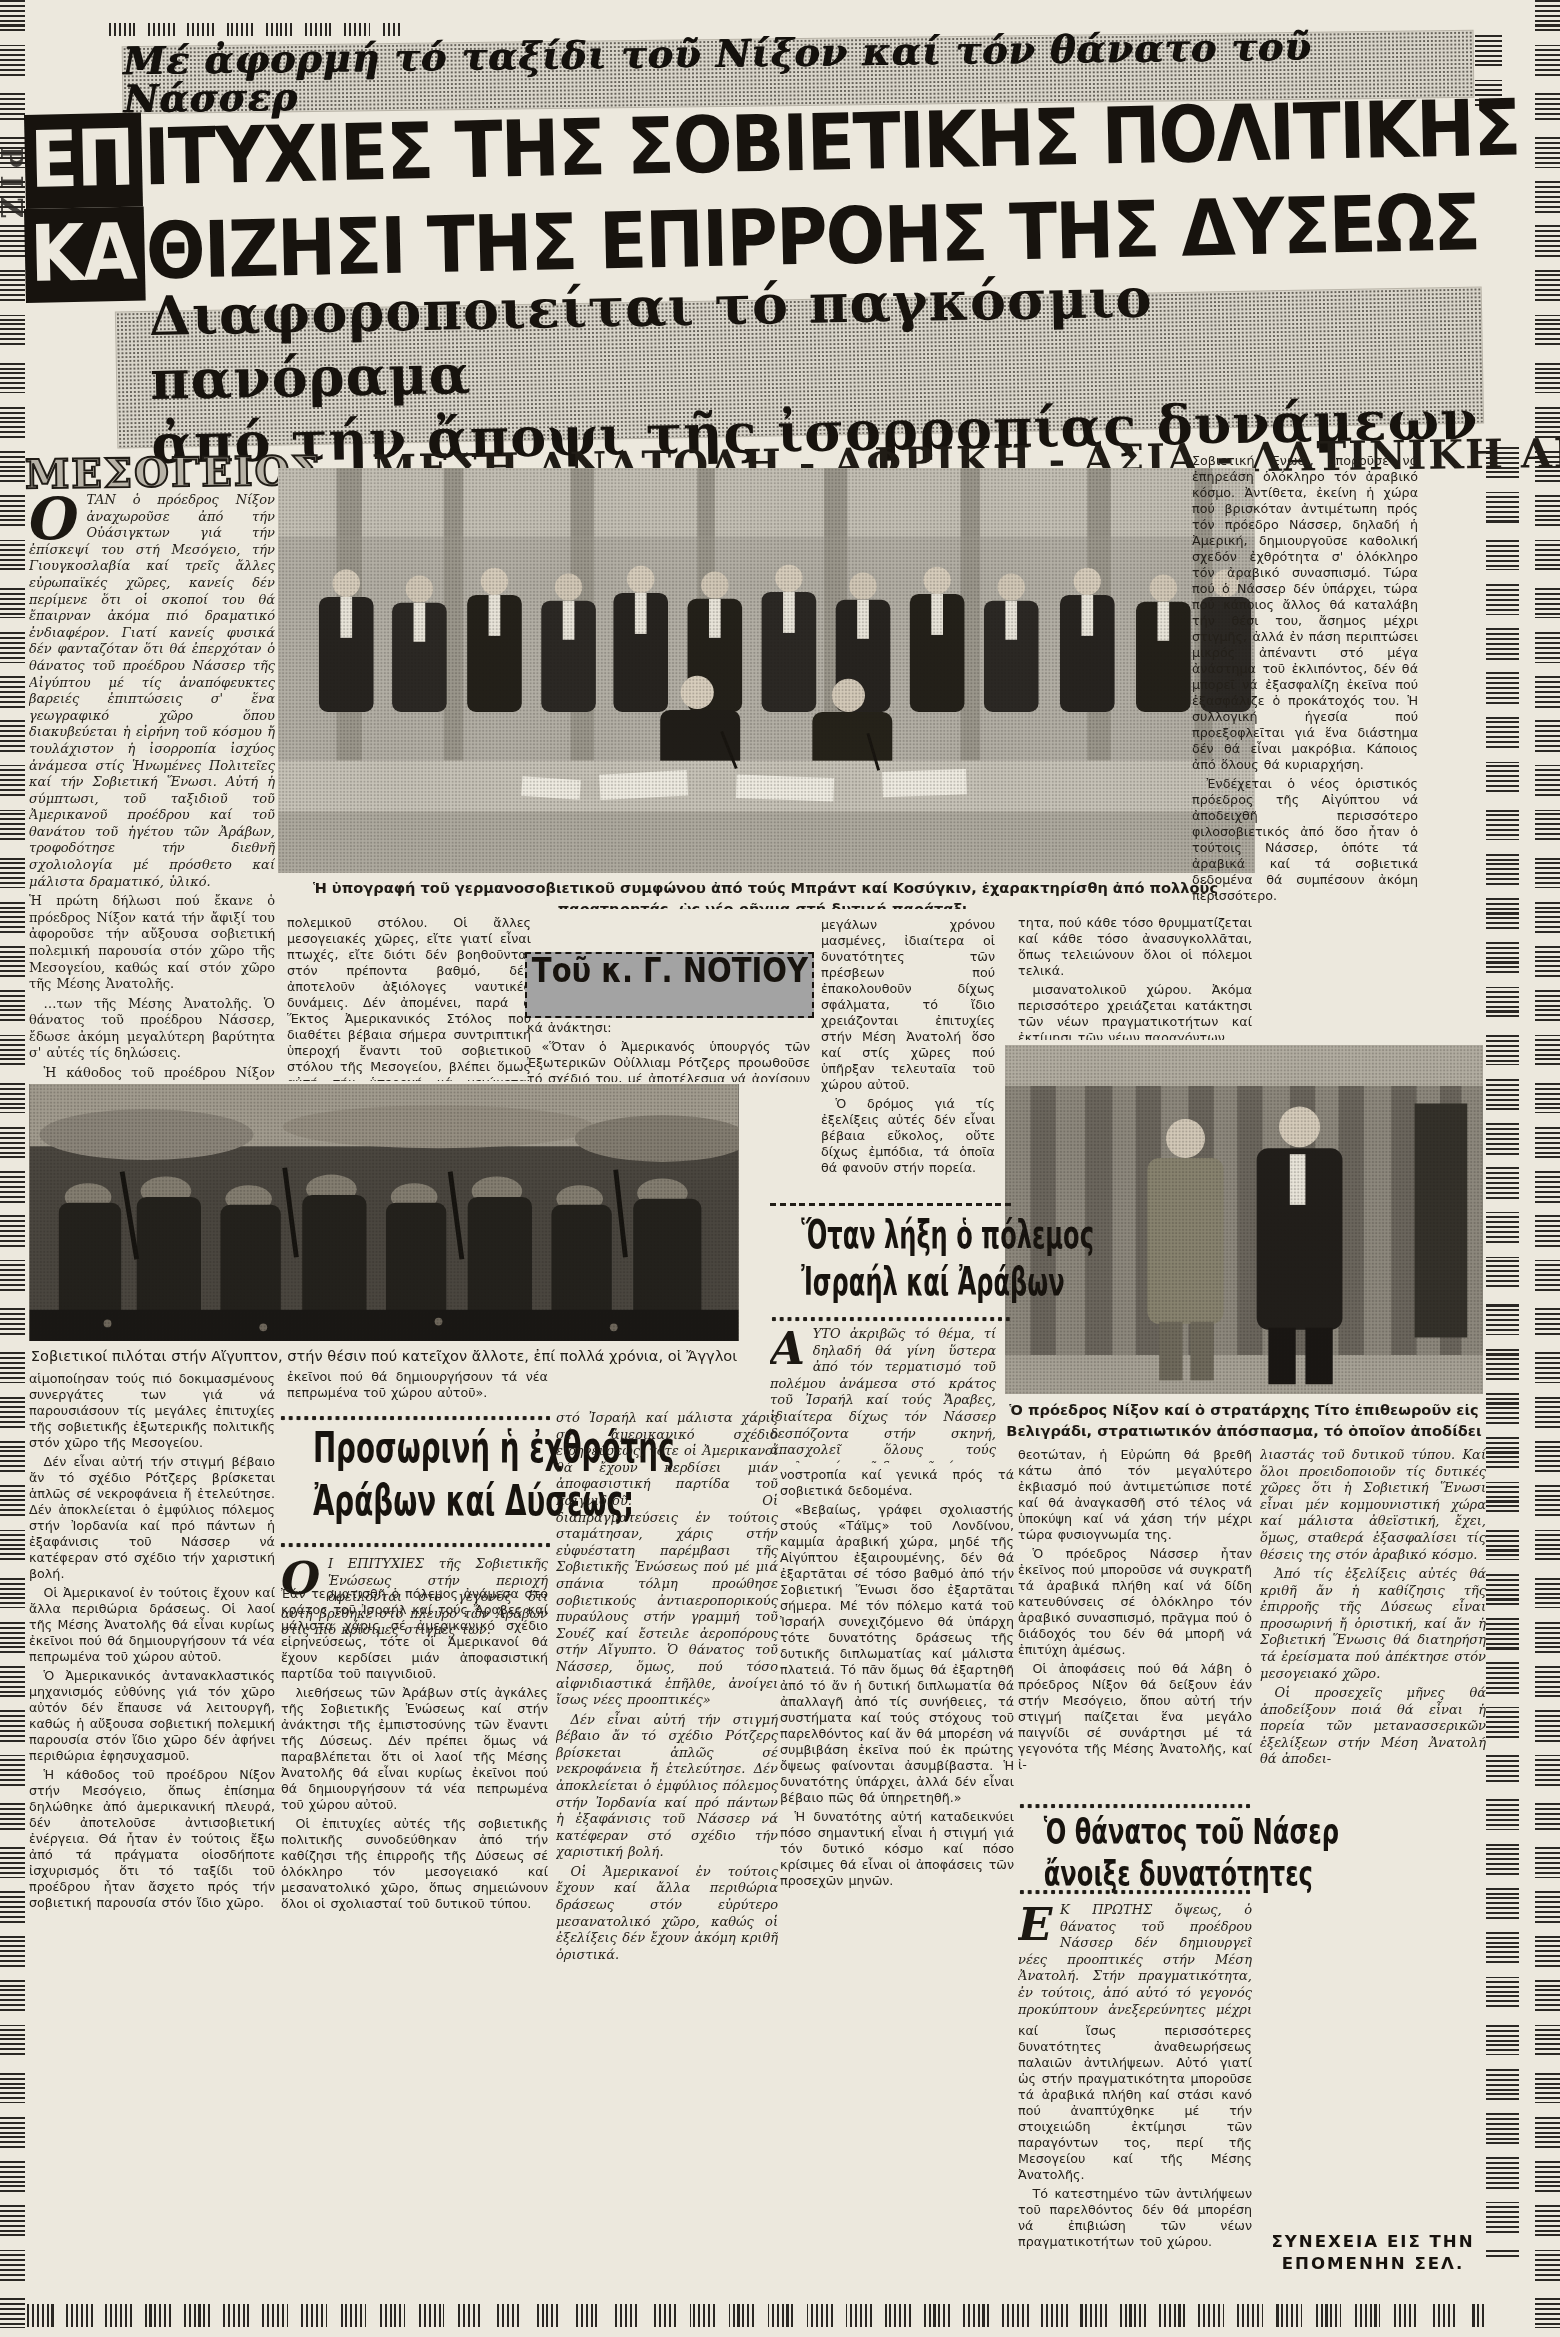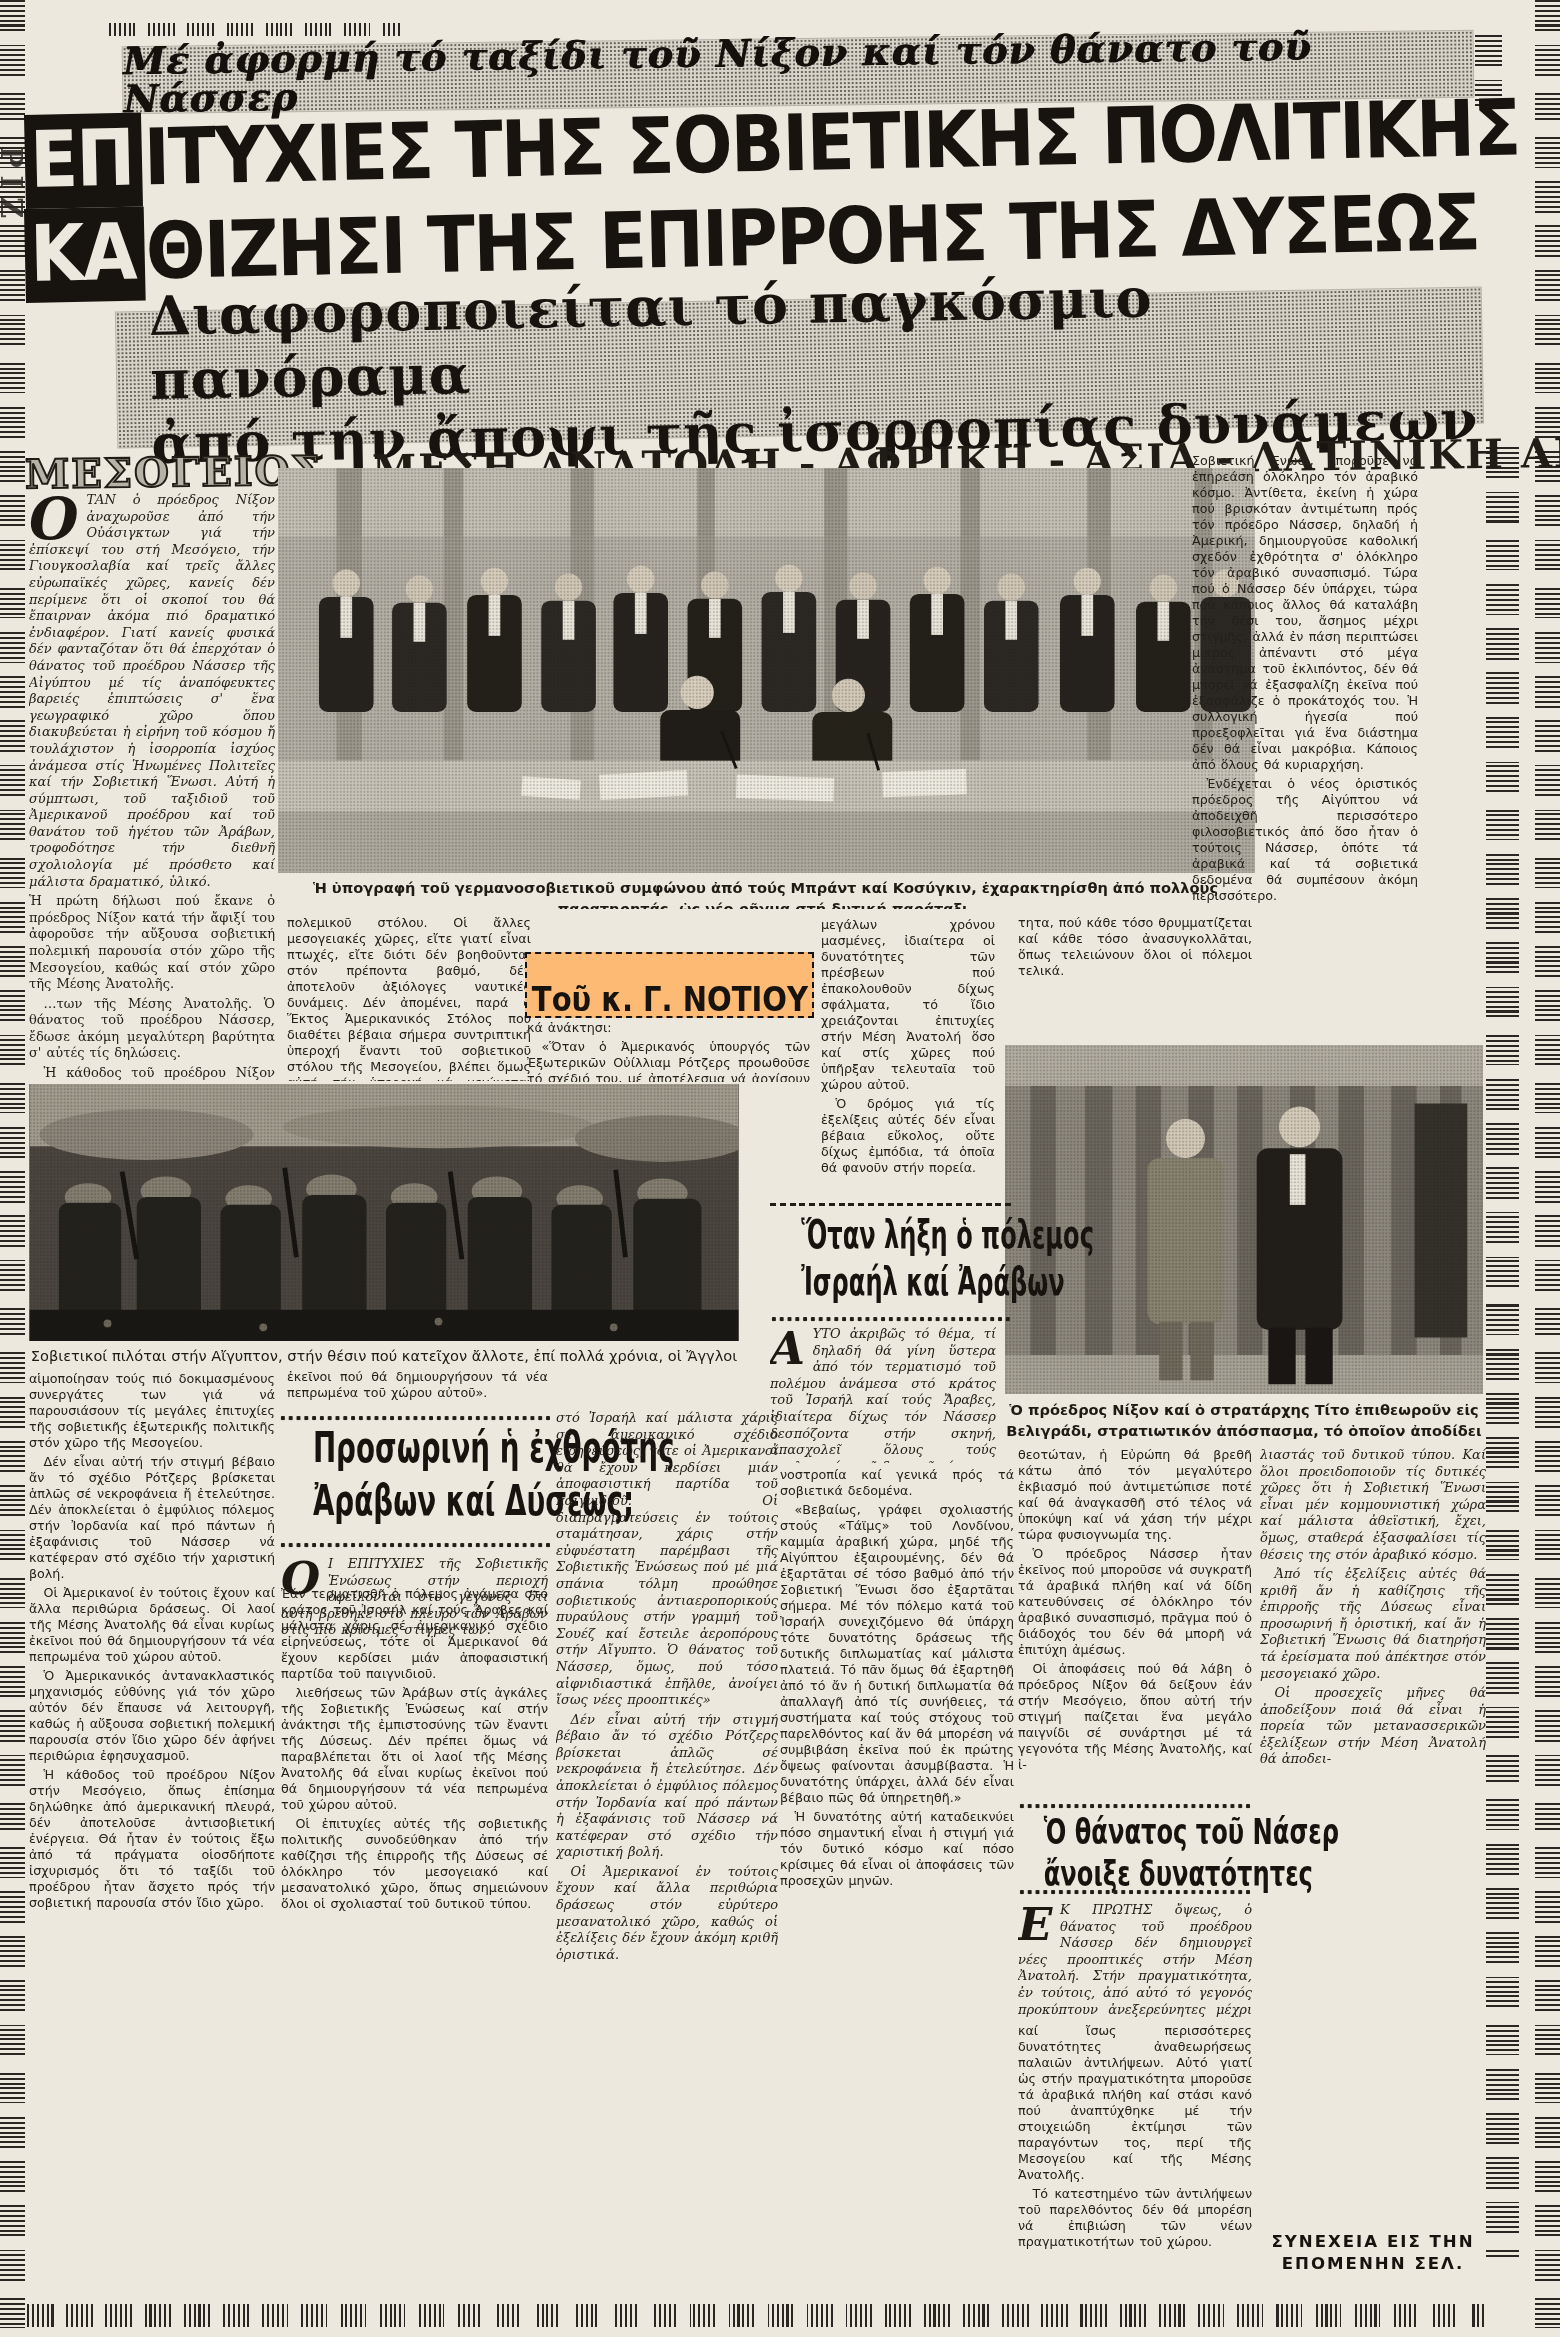--- a/index.html
+++ b/index.html
@@ -40,21 +40,21 @@
   .ital{font-style:italic;}
   .dc{float:left;font:italic bold 57px/45px "DejaVu Serif",serif;margin:3.9px 7.8px 0 0;color:#1c1812;}
   .dc.small{font-size:45px;line-height:37px;}
   
   .cap{font:bold 14.6px/20.5px "DejaVu Sans",sans-serif;text-align:center;color:#1e1a14;overflow:hidden;}
   .h2{text-align:center;color:#17130e;overflow:visible;}
   .h2 .hline{display:block;white-space:nowrap;font-family:"DejaVu Sans",sans-serif;font-weight:bold;}
   .wavy{height:4.9px;background:radial-gradient(circle 2.1px at 3.9px 2px, #211d17 2px, rgba(0,0,0,0) 2.5px);
         background-size:7.8px 4.9px;background-repeat:repeat-x;}
   .dashrule{height:2.9px;background:repeating-linear-gradient(90deg,#211d17 0 5.9px,transparent 5.9px 9.8px);}
-  .bybox{border:2.9px dashed #17130e;display:flex;align-items:flex-end;justify-content:center;background:#fdba74;}
+  .bybox{border:2.9px dashed #17130e;display:flex;align-items:flex-start;justify-content:center;background:#a3a3a3;}
   .bybox span{font:bold 33px/1 "DejaVu Sans",sans-serif;transform:scaleX(0.88);white-space:nowrap;color:#17130e;}
   
   .photo{overflow:hidden;background:#8b867c;}
   .photo:after{content:"";position:absolute;inset:0;
       background-image:radial-gradient(rgba(30,26,22,.22) 1px, rgba(0,0,0,0) 1.4px);
       background-size:3.4px 3.4px;}
   .contin{font:bold 16.6px/21.5px "DejaVu Sans",sans-serif;text-align:center;letter-spacing:2px;color:#17130e;}
 </style>
 </head>
 <body>
@@ -177,20 +177,21 @@
 
   <div class="abs txt sans" style="left:287px;top:915px;width:244px;height:166px;">
       <p>πολεμικοῦ στόλου. Οἱ ἄλλες μεσογειακές χῶρες, εἴτε γιατί εἶναι πτωχές, εἴτε διότι δέν βοηθοῦνται στόν πρέποντα βαθμό, δέν ἀποτελοῦν ἀξιόλογες ναυτικές δυνάμεις. Δέν ἀπομένει, παρά ὁ Ἕκτος Ἀμερικανικός Στόλος πού διαθέτει βέβαια σήμερα συντριπτική ὑπεροχή ἔναντι τοῦ σοβιετικοῦ στόλου τῆς Μεσογείου, βλέπει ὅμως αὐτή τήν ὑπεροχή νά μειώνεται σταθερά ἀπό χρόνο σέ χρόνο.</p>
     </div>
   <div class="abs txt sans" style="left:821px;top:917px;width:174px;height:293px;">
       <p>μεγάλων χρόνου μασμένες, ἰδιαίτερα οἱ δυνατότητες τῶν πρέσβεων πού ἐπακολουθοῦν δίχως σφάλματα, τό ἴδιο χρειάζονται ἐπιτυχίες στήν Μέση Ἀνατολή ὅσο καί στίς χῶρες πού ὑπῆρξαν τελευταῖα τοῦ χώρου αὐτοῦ.</p>
       <p>Ὁ δρόμος γιά τίς ἐξελίξεις αὐτές δέν εἶναι βέβαια εὔκολος, οὔτε δίχως ἐμπόδια, τά ὁποῖα θά φανοῦν στήν πορεία.</p>
     </div>
   <div class="abs txt sans" style="left:1018px;top:915px;width:234px;height:125px;">
       <p>τητα, πού κάθε τόσο θρυμματίζεται καί κάθε τόσο ἀνασυγκολλᾶται, ὅπως τελειώνουν ὅλοι οἱ πόλεμοι τελικά.</p>
+      <p>μισανατολικοῦ χώρου. Ἀκόμα περισσότερο χρειάζεται κατάκτησι τῶν νέων πραγματικοτήτων καί ἐκτίμησι τῶν νέων παραγόντων.</p>
     </div>
 
   <div class="abs bybox" style="left:525px;top:952px;width:285px;height:62px;">
     <span>Τοῦ κ. Γ. ΝΟΤΙΟΥ</span>
   </div>
   <div class="abs txt sans" style="left:527px;top:1020px;width:283px;height:62px;">
     <p>κά ἀνάκτησι:</p>
     <p>«Ὅταν ὁ Ἀμερικανός ὑπουργός τῶν Ἐξωτερικῶν Οὐίλλιαμ Ρότζερς προωθοῦσε τό σχέδιό του, μέ ἀποτέλεσμα νά ἀρχίσουν διαπραγματεύσεις μεταξύ Αἰγύπτου, Ἰορδανίας καί κράτους τοῦ Ἰσραήλ ὑπό τήν ἐ-</p>
   </div>
 

